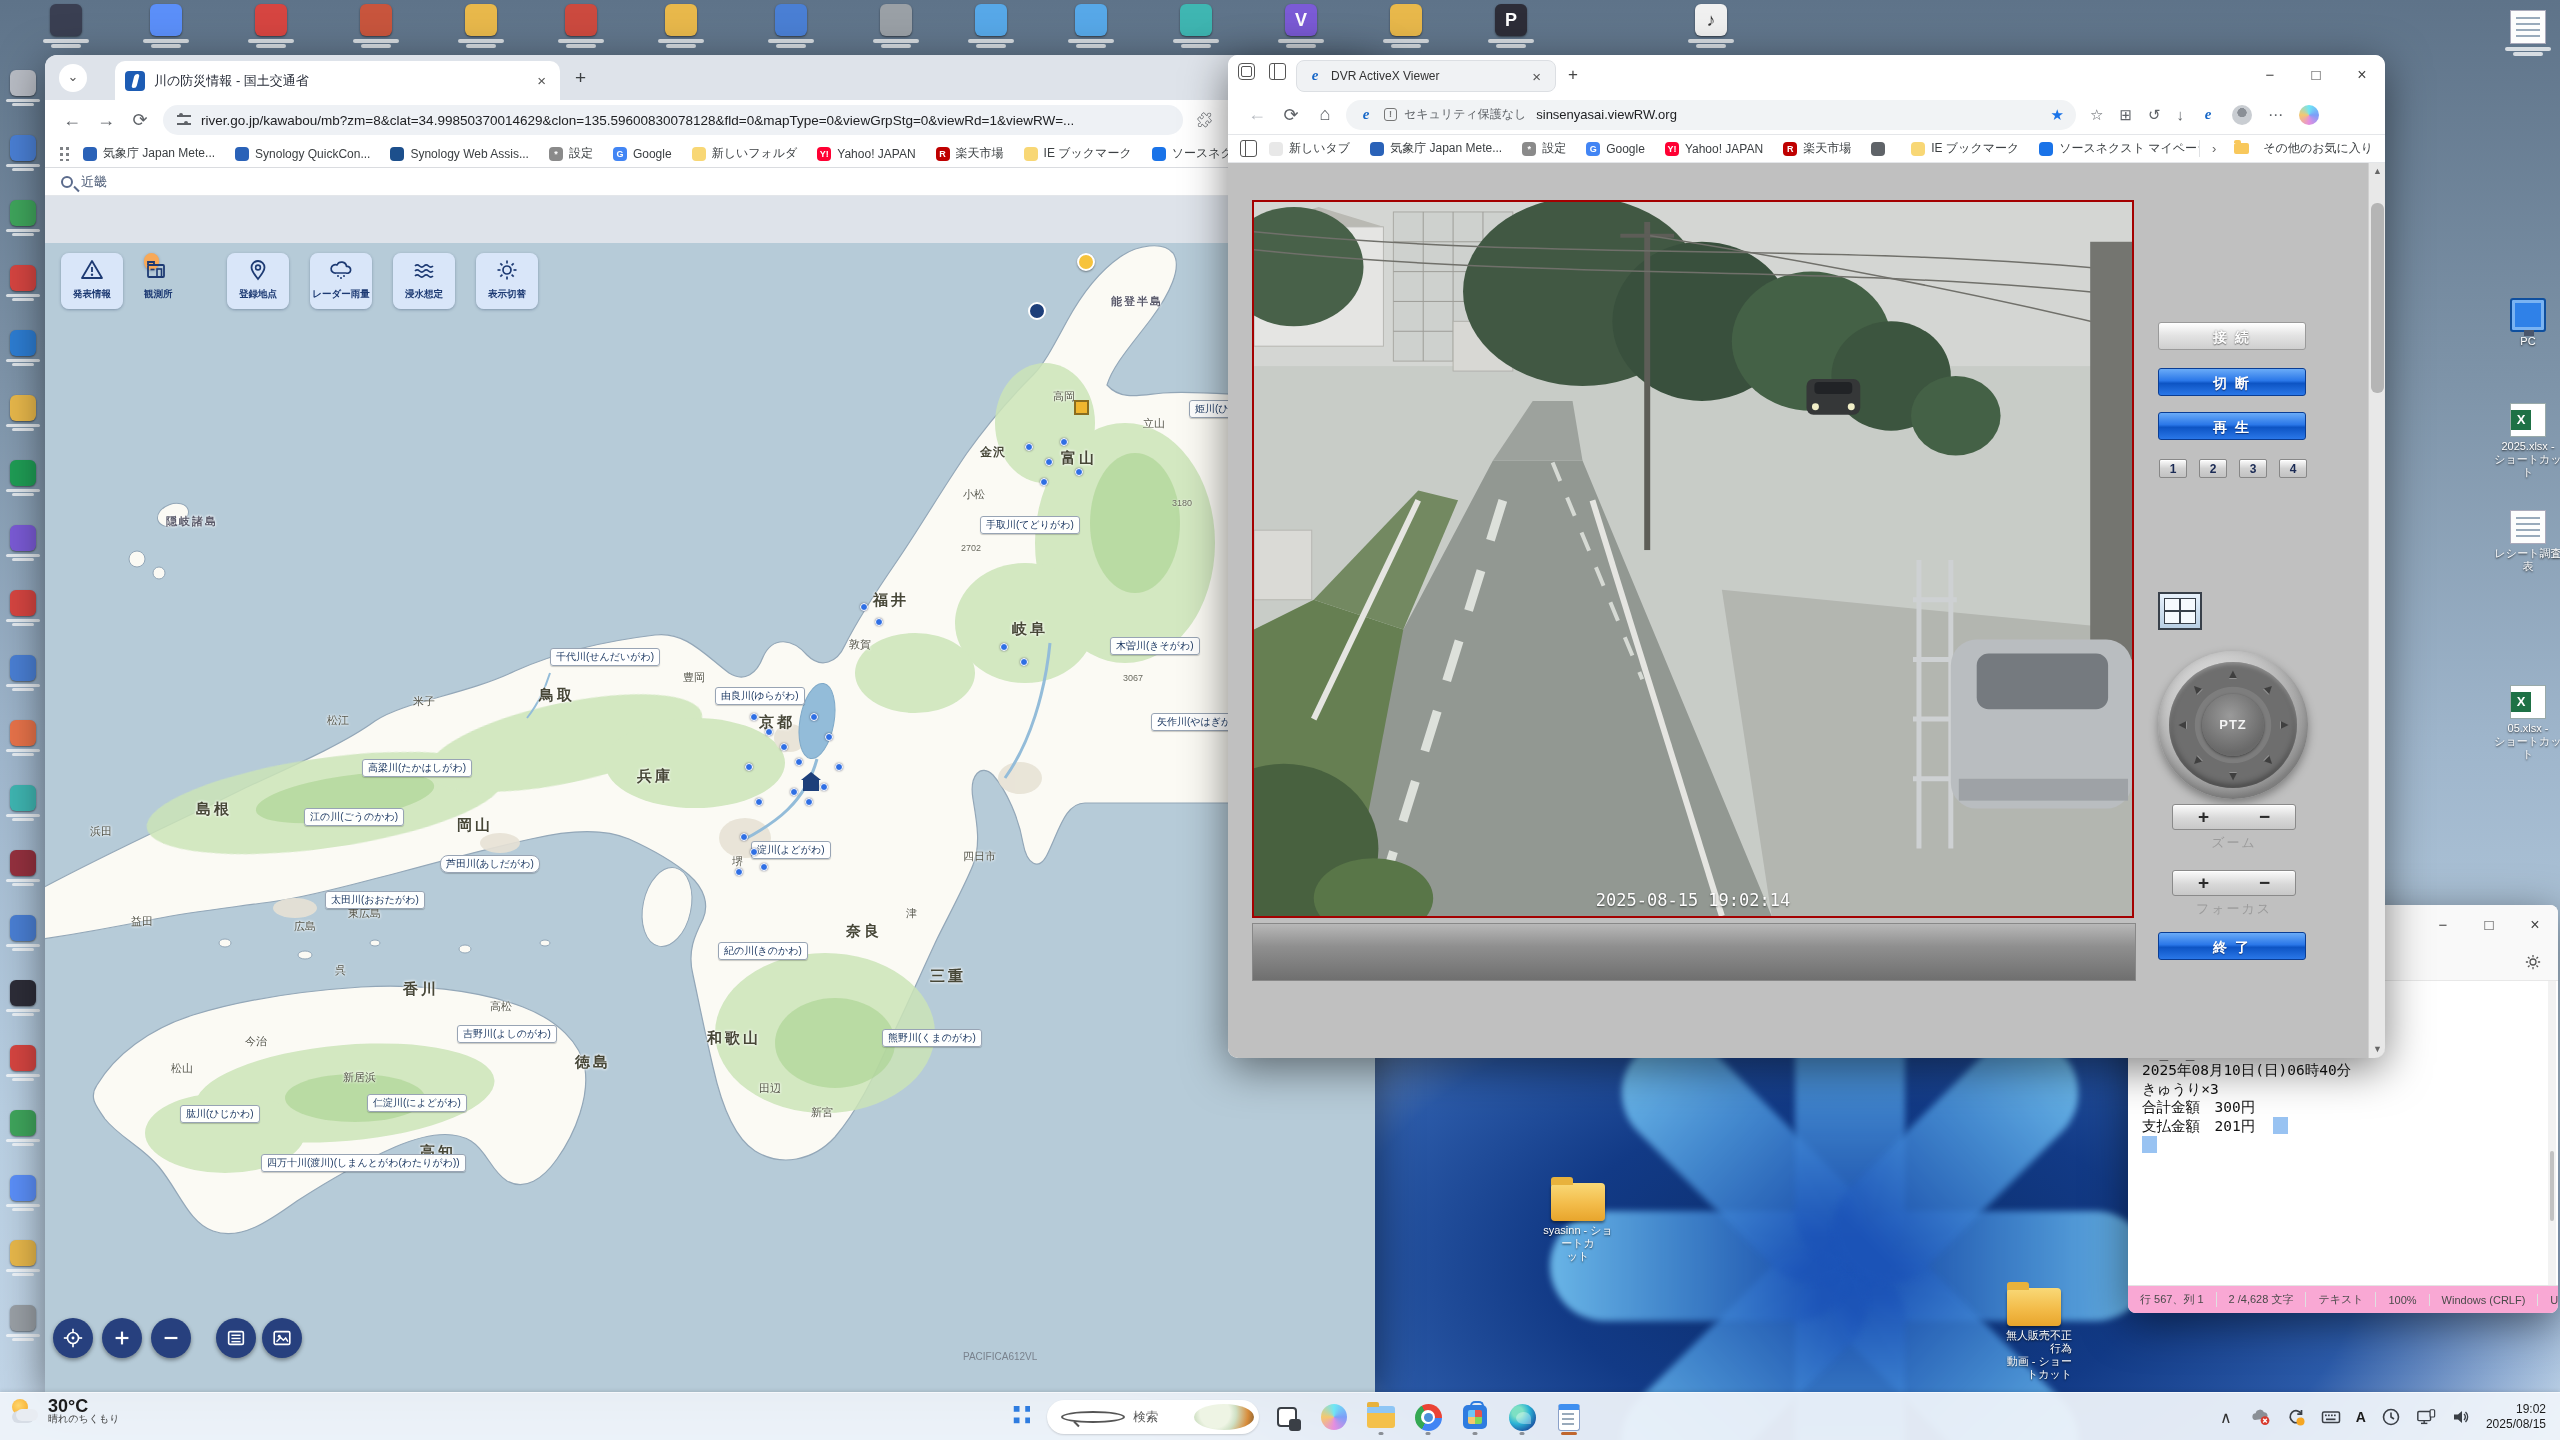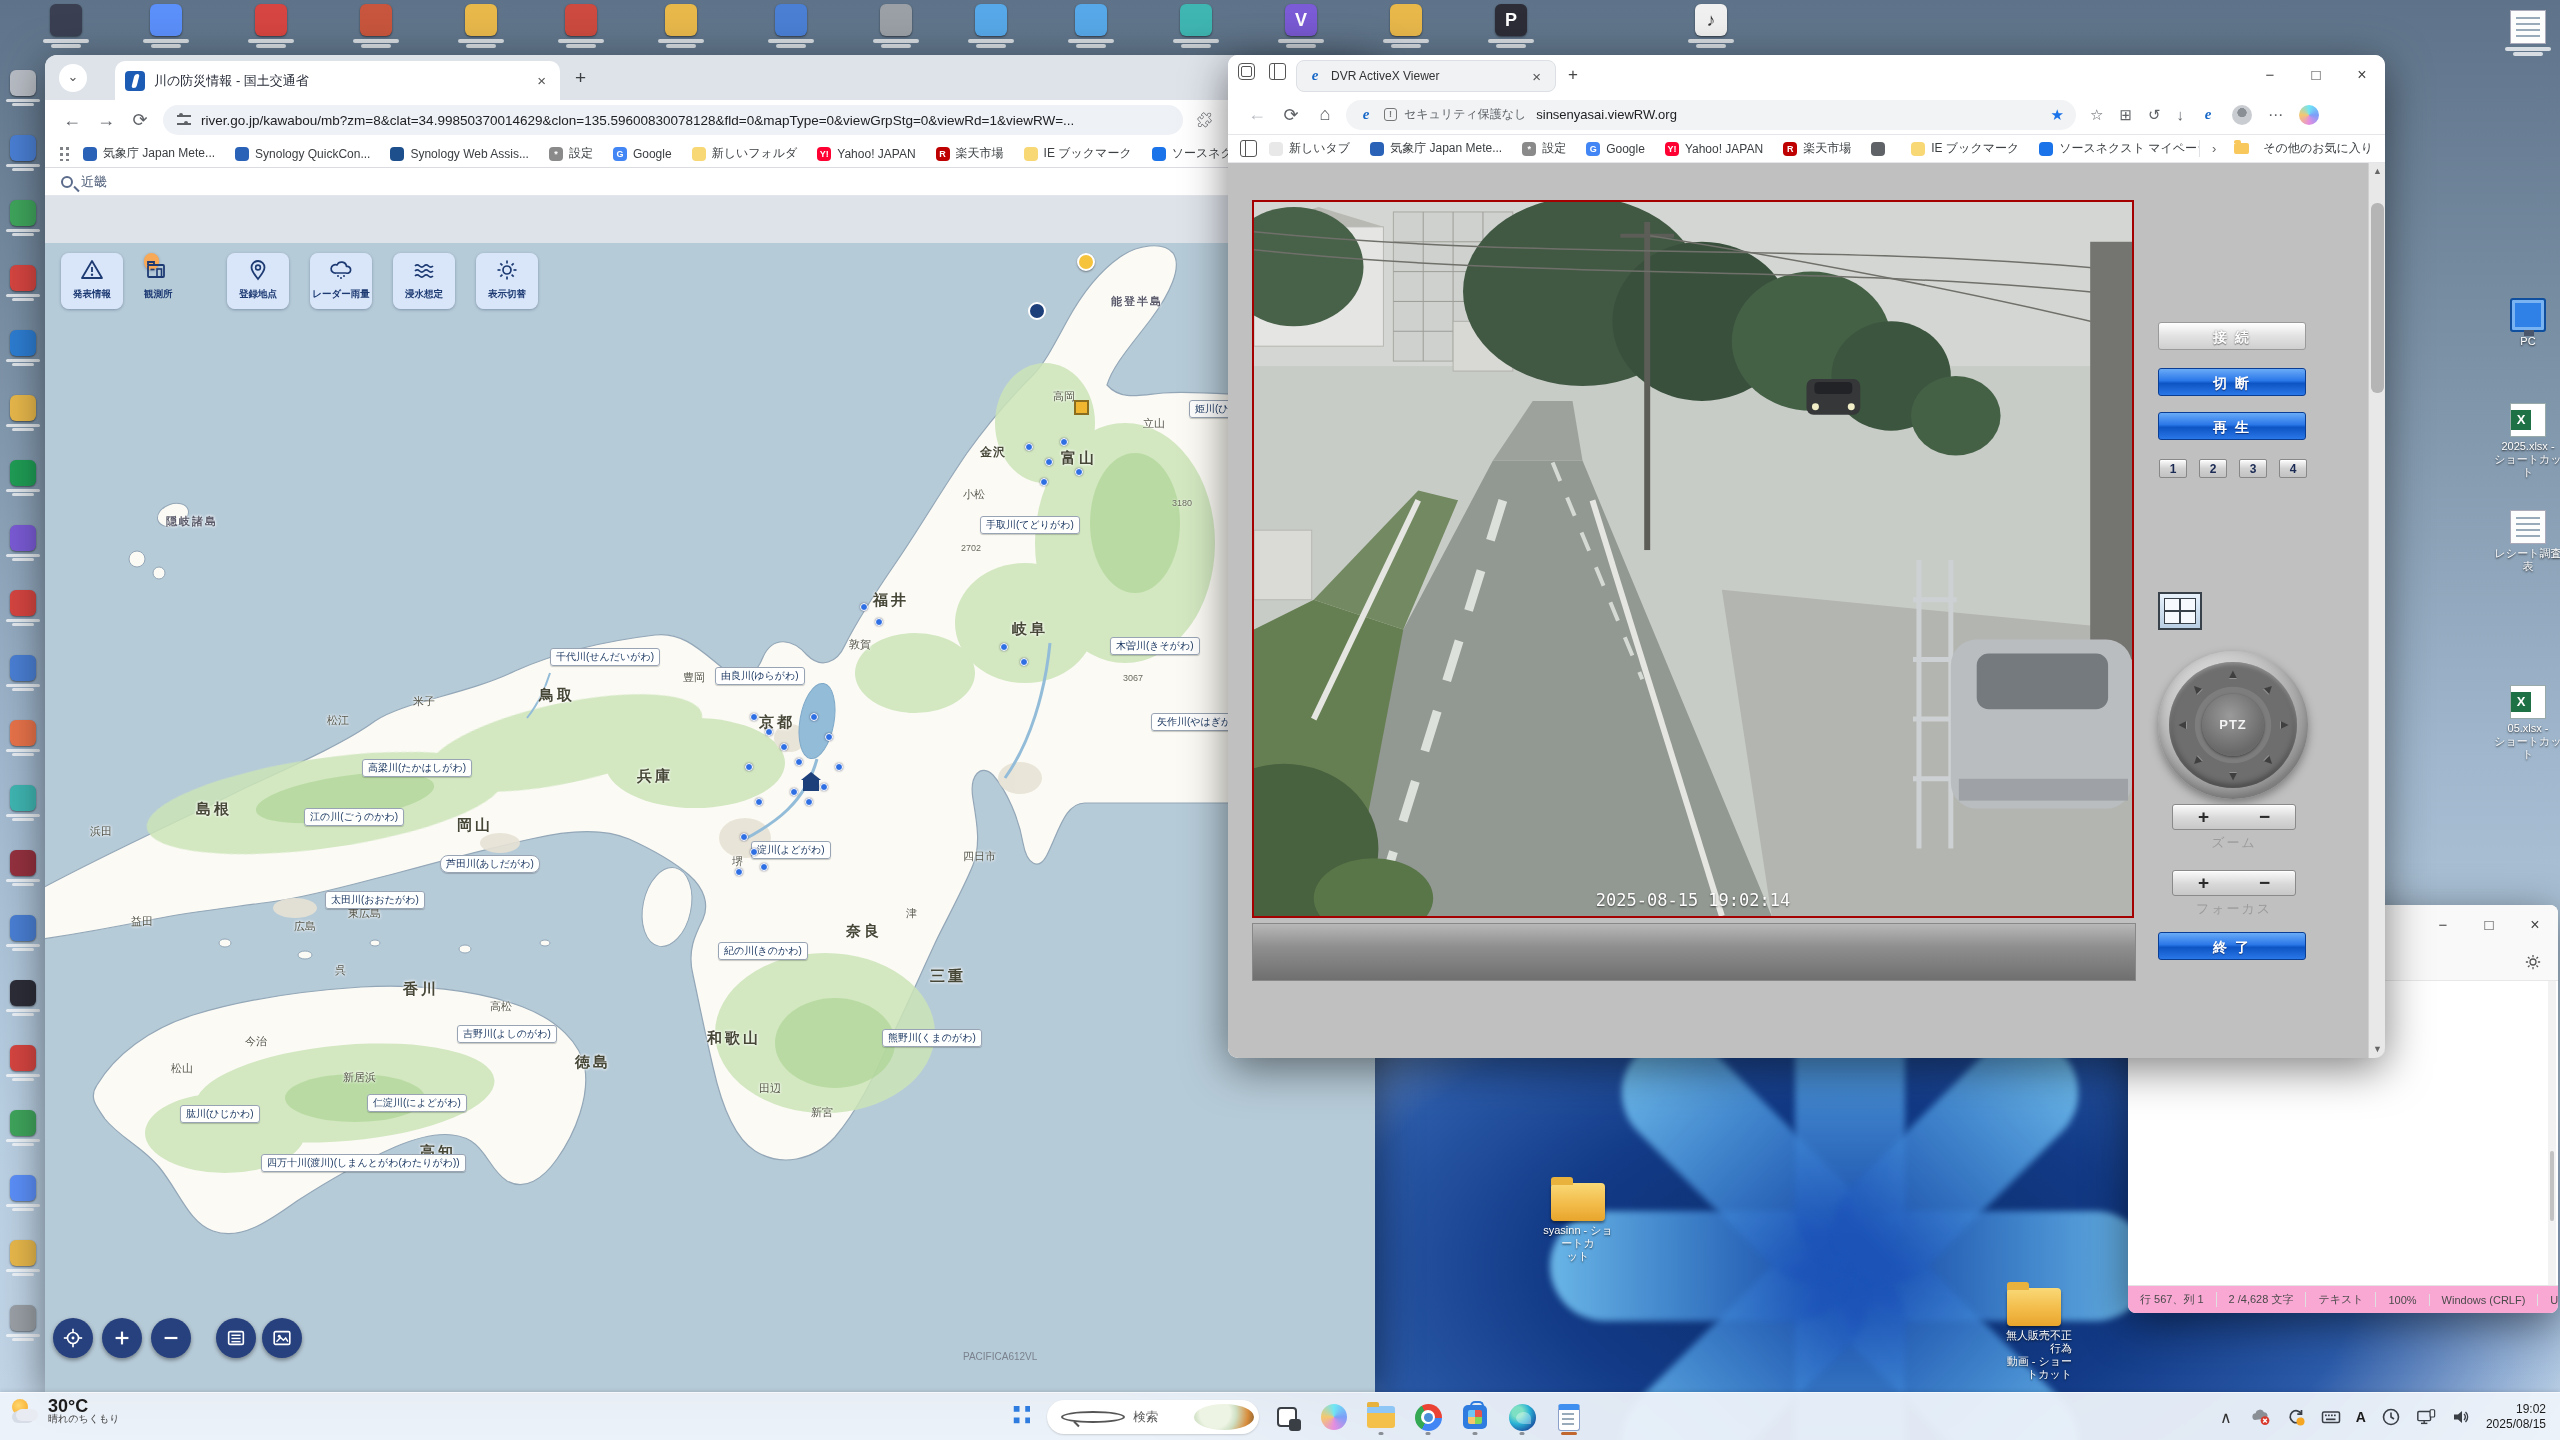--- a/index.html
+++ b/index.html
@@ -841,21 +841,21 @@
           <span class="city" style="left: 1008px; position: absolute; top: 146px;">高岡</span>
           <span class="city" style="left: 1098px; position: absolute; top: 173px;">立山</span>
           <span class="city" style="left: 714px; position: absolute; top: 838px;">田辺</span>
           <span class="city" style="left: 766px; position: absolute; top: 862px;">新宮</span>
           <span class="city" style="left: 126px; position: absolute; top: 818px;">松山</span>
           <span class="city" style="left: 200px; position: absolute; top: 791px;">今治</span>
           <span class="city" style="left: 298px; position: absolute; top: 827px;">新居浜</span>
         </div>
       <div>
           <span class="rtag" style="left: 505px; position: absolute; top: 405px;">千代川(せんだいがわ)</span>
-          <span class="rtag" style="left: 670px; position: absolute; top: 424px;">由良川(ゆらがわ)</span>
+          <span class="rtag" style="left: 670px; position: absolute; top: 444px;">由良川(ゆらがわ)</span>
           <span class="rtag" style="left: 317px; position: absolute; top: 516px;">高梁川(たかはしがわ)</span>
           <span class="rtag" style="left: 259px; position: absolute; top: 565px;">江の川(ごうのかわ)</span>
           <span class="rtag" style="left: 280px; position: absolute; top: 648px;">太田川(おおたがわ)</span>
           <span class="rtag" style="left: 395px; position: absolute; top: 612px; border-radius: 8px;">芦田川(あしだがわ)</span>
           <span class="rtag" style="left: 706px; position: absolute; top: 598px;">淀川(よどがわ)</span>
           <span class="rtag" style="left: 673px; position: absolute; top: 699px;">紀の川(きのかわ)</span>
           <span class="rtag" style="left: 412px; position: absolute; top: 782px;">吉野川(よしのがわ)</span>
           <span class="rtag" style="left: 322px; position: absolute; top: 851px;">仁淀川(によどがわ)</span>
           <span class="rtag" style="left: 135px; position: absolute; top: 862px;">肱川(ひじかわ)</span>
           <span class="rtag" style="left: 216px; position: absolute; top: 911px;">四万十川(渡川)(しまんとがわ(わたりがわ))</span>
@@ -982,20 +982,34 @@
         <span class="wcb">−</span>
         <span class="wcb">□</span>
         <span class="wcb wcx">×</span>
       </div>
     </div>
     <div id="n-tools">
       <span id="n-plus">+</span>
       <span id="n-gear"><svg>
             <use href="#i-gear"></use>
           </svg></span>
+    </div>
+    <div id="n-text">
+      <div>
+          <div class="nline">2025.8.10</div>
+          <div class="nline">6:42 -99</div>
+          <div class="nline">20250810_06_40_20</div>
+          <div class="nline">06_44_12</div>
+          <div class="nline">2025年08月10日(日)06時40分</div>
+          <div class="nline">きゅうり×3</div>
+          <div class="nline">合計金額　300円</div>
+          <div class="nline">支払金額　201円</div>
+        </div>
+      <span class="sel" style="left:145px;top:136px"></span>
+      <span class="sel" style="left:14px;top:155px"></span>
     </div>
     <div id="n-scroll">
         <i></i>
       </div>
     <div id="n-status">
 
     <div class="nstat">行 567、列 1</div>
         <div class="nstat">2 /4,628 文字</div>
         <div class="nstat">テキスト</div>
         <div class="nstat">100%</div>

